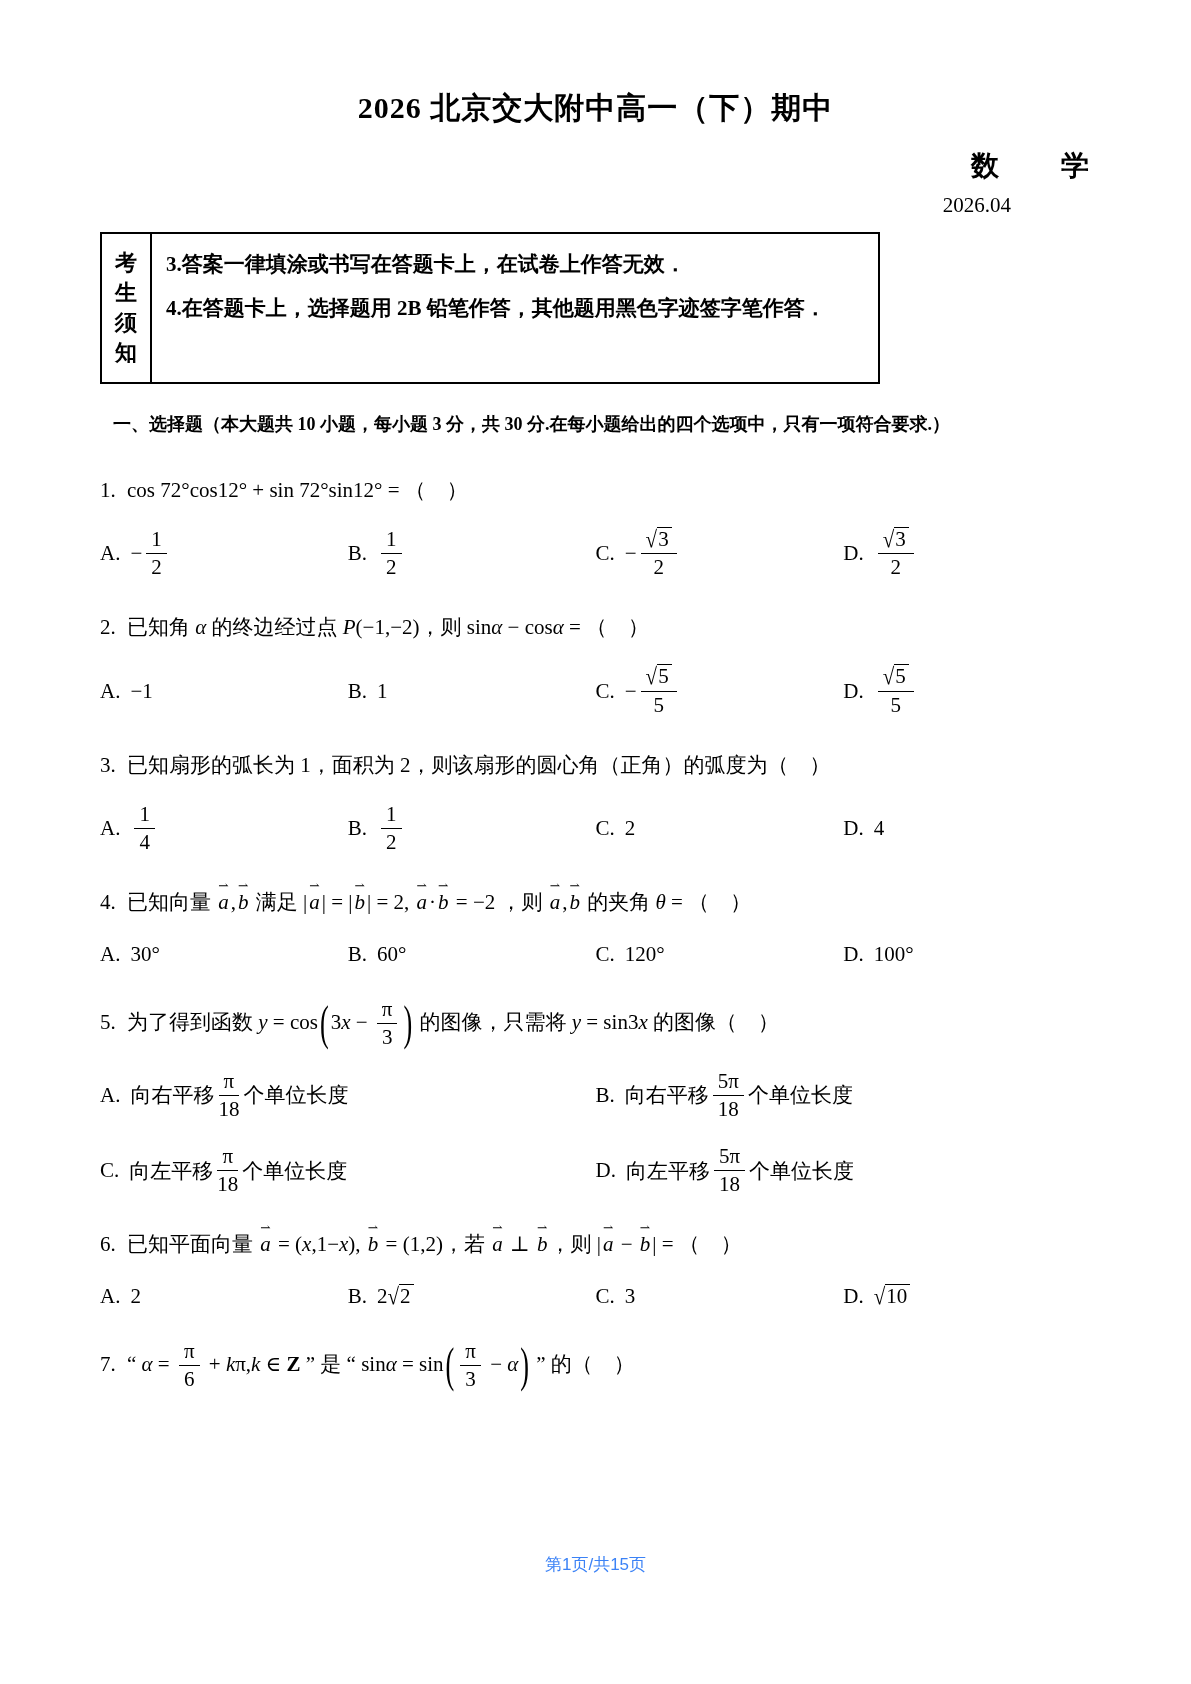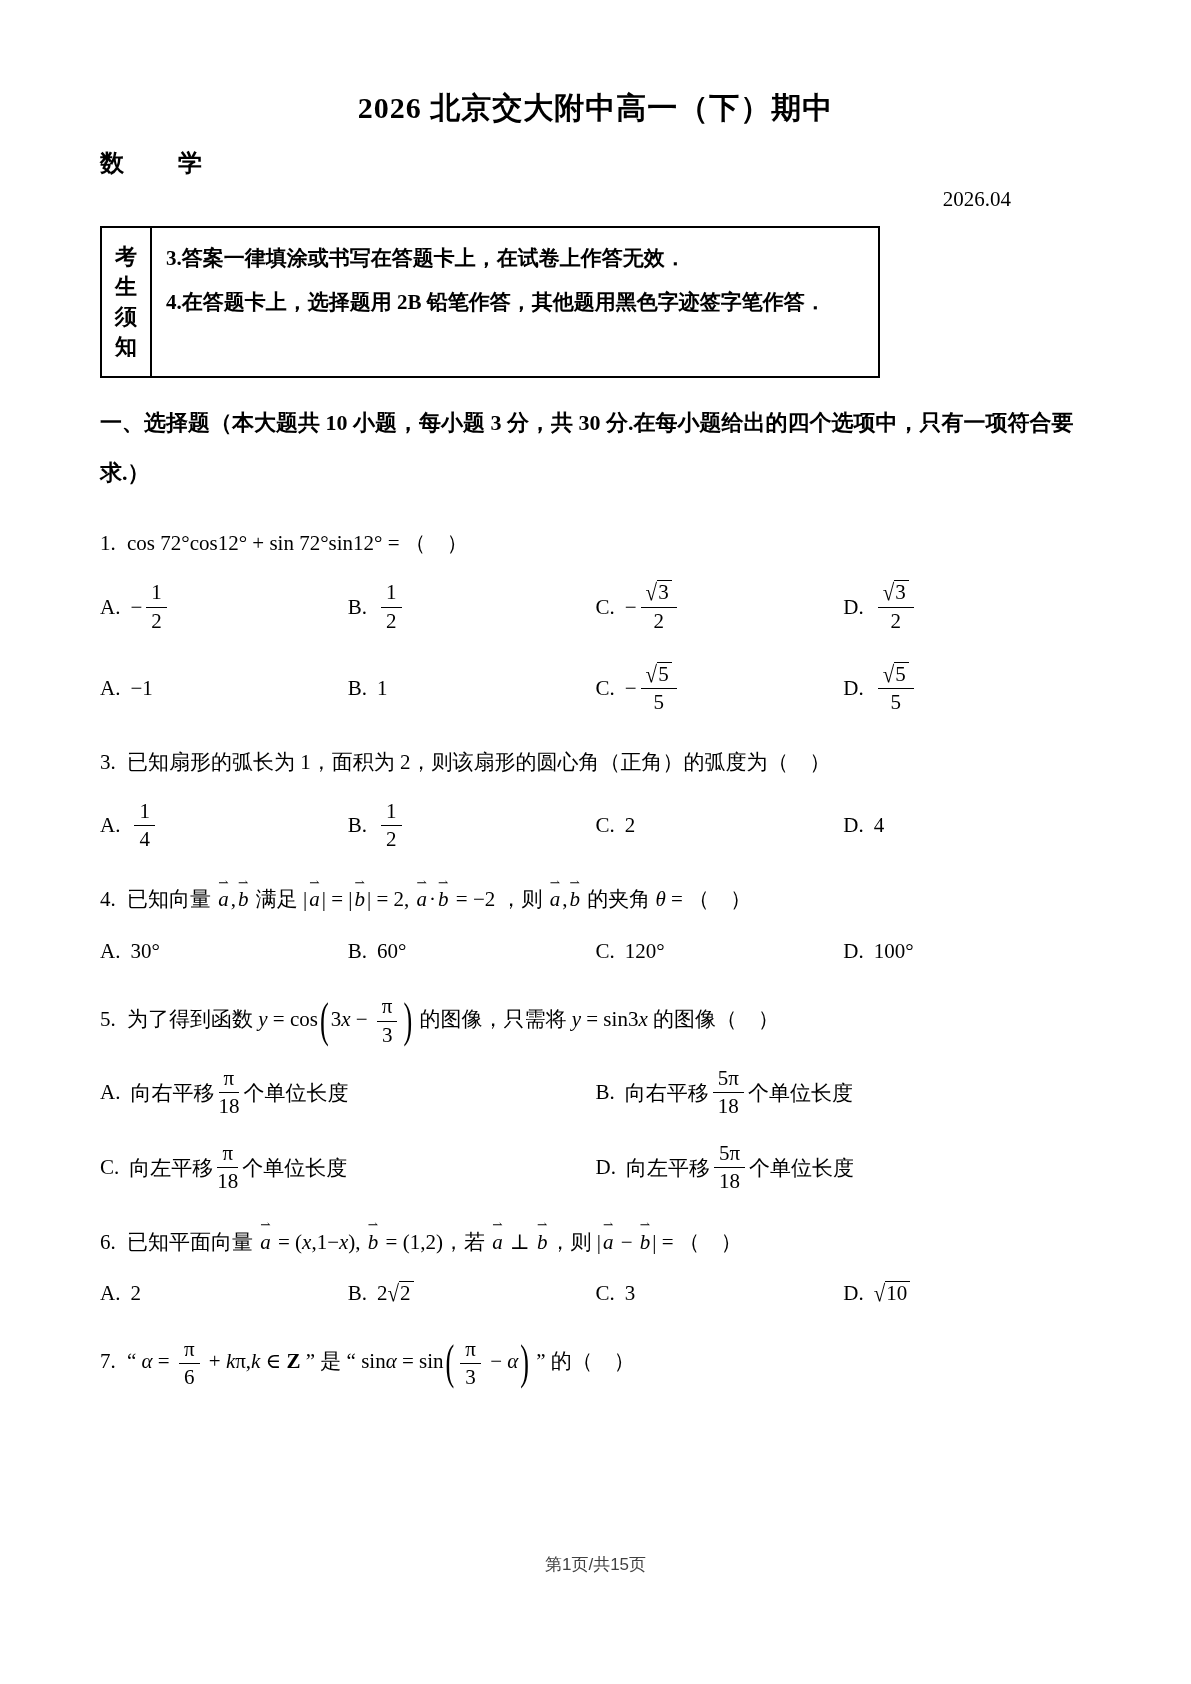--- a/index.html
+++ b/index.html
@@ -10,21 +10,21 @@
     position: relative;
     overflow: hidden;
   }
   .page { padding: 0 100px; box-sizing: border-box; width: 1191px; height: 1648px; position: relative; }
 
   .exam-title {
     text-align: center; font-weight: bold; font-size: 30px;
     padding-top: 88px; letter-spacing: 1px;
   }
   .exam-subject {
-    text-align: left; font-weight: bold; font-size: 24px;
+    text-align: right; font-weight: bold; font-size: 28px;
     margin-top: 18px; letter-spacing: 2px;
   }
   .exam-date {
     text-align: right; font-weight: normal; font-size: 21px;
     margin-top: 8px; padding-right: 80px;
   }
 
   .notice-box {
     margin-top: 14px;
     width: 780px;
@@ -41,21 +41,21 @@
     padding: 14px 0;
   }
   .notice-body { padding: 8px 8px 8px 14px; flex: 1; }
   .notice-line {
     font-size: 21px; font-weight: bold; line-height: 44px;
     white-space: nowrap;
   }
 
   .section-heading {
     margin-top: 20px;
-    font-size: 22px; font-weight: bold; line-height: 2.28;
+    font-size: 18px; font-weight: bold; line-height: 2.28; margin-left: 13px;
   }
 
   .question { margin-top: 24px; }
   .qstem { font-size: 21px; line-height: 2.0; }
   .qnum { margin-right: 6px; }
   .options { margin-top: 14px; font-size: 21px; }
   .options.four { display: grid; grid-template-columns: repeat(4, 1fr); align-items: center; }
   .options.two  { display: grid; grid-template-columns: 1fr 1fr; row-gap: 18px; align-items: center; }
   .option { display: flex; align-items: center; min-height: 34px; }
   .olabel { margin-right: 10px; }
@@ -71,21 +71,21 @@
   .frac .den { display: block; padding-top: 1px; }
   .sqrt { display: inline-block; white-space: nowrap; }
   .rsign { display: inline-block; transform: scaleY(1.12); }
   .rcand { display: inline-block; border-top: 1.6px solid #000; line-height: 1.12; padding: 0 3px 0 1px; }
   .vec { display: inline-block; position: relative; font-style: italic; padding: 0 2px; }
   .varr { position: absolute; top: -0.60em; left: 50%; transform: translateX(-50%); font-size: 0.6em; font-style: normal; }
   .bigp { display: inline-block; transform: scaleY(1.85); vertical-align: middle; font-size: 1.25em; line-height: 1; margin: 0 2px; font-weight: normal; }
 
   .page-footer {
     position: absolute; bottom: 72px; left: 0; width: 100%;
-    text-align: center; font-size: 17px; color: #404040;
+    text-align: center; font-size: 17px; color: #3b82f6;
     font-family: "Liberation Sans", "DejaVu Sans", sans-serif;
   }
 </style>
 </head>
 <body>
 
 <div class="page">
 
   <div class="exam-title">2026 北京交大附中高一（下）期中</div>
   <div class="exam-subject">数　　学</div>
@@ -136,20 +136,21 @@
           <div class="option">
             <span class="olabel">D.</span>
             <span class="frac">
               <span class="num"><span class="sqrt"><span class="rsign">√</span><span class="rcand">3</span></span></span>
               <span class="den"><span>2</span></span>
             </span>
           </div>
         </div>
   </div>
       <div class="question">
+    <div class="qstem"><span class="qnum">2. </span><span class="qmath"><span>已知角 </span><span class="it">α</span><span> 的终边经过点 </span><span class="it">P</span><span>(−1,−2)，则 sin</span><span class="it">α</span><span> − cos</span><span class="it">α</span><span> = （　）</span></span></div>
     <div class="options four">
           <div class="option">
             <span class="olabel">A.</span>
             <span>−1</span>
           </div>
           <div class="option">
             <span class="olabel">B.</span>
             <span>1</span>
           </div>
           <div class="option">

